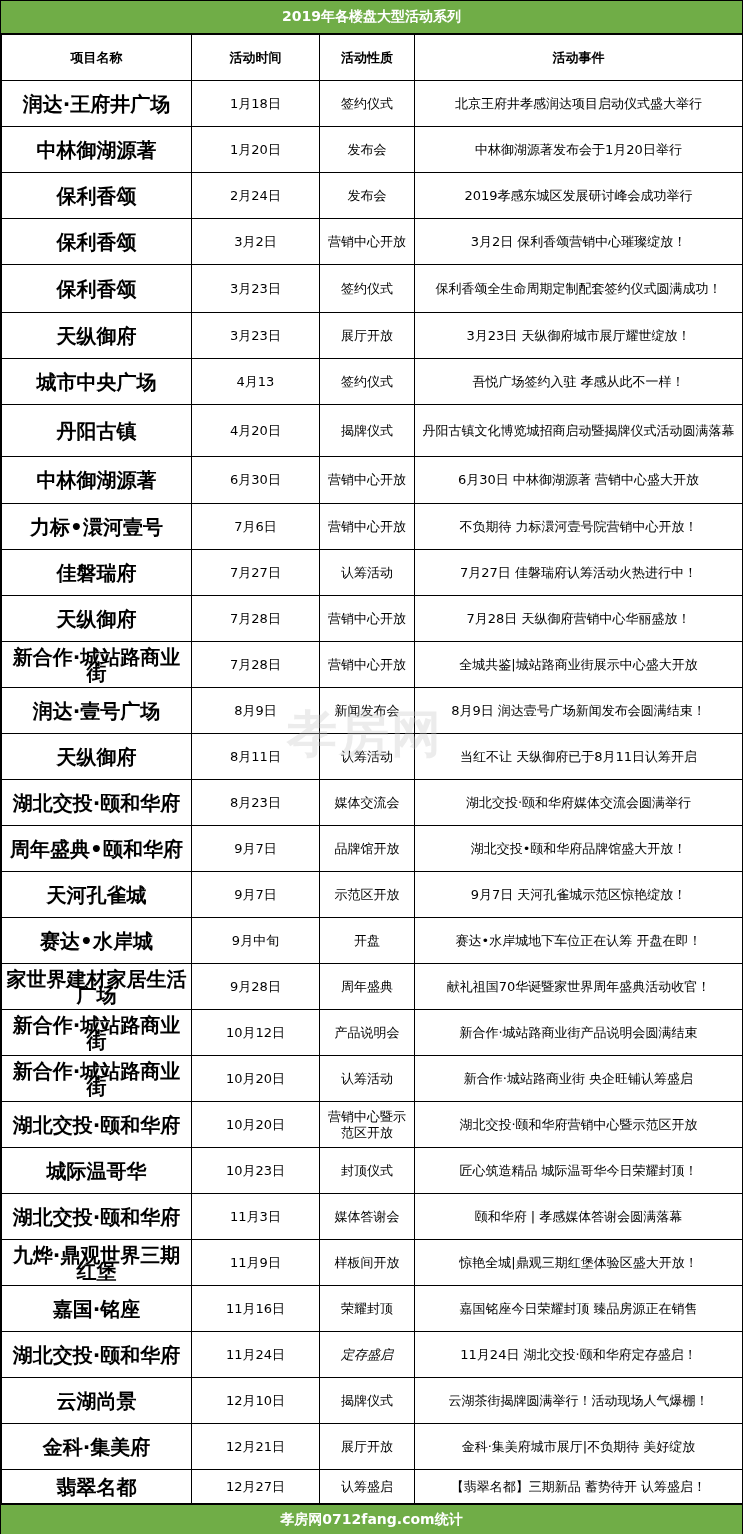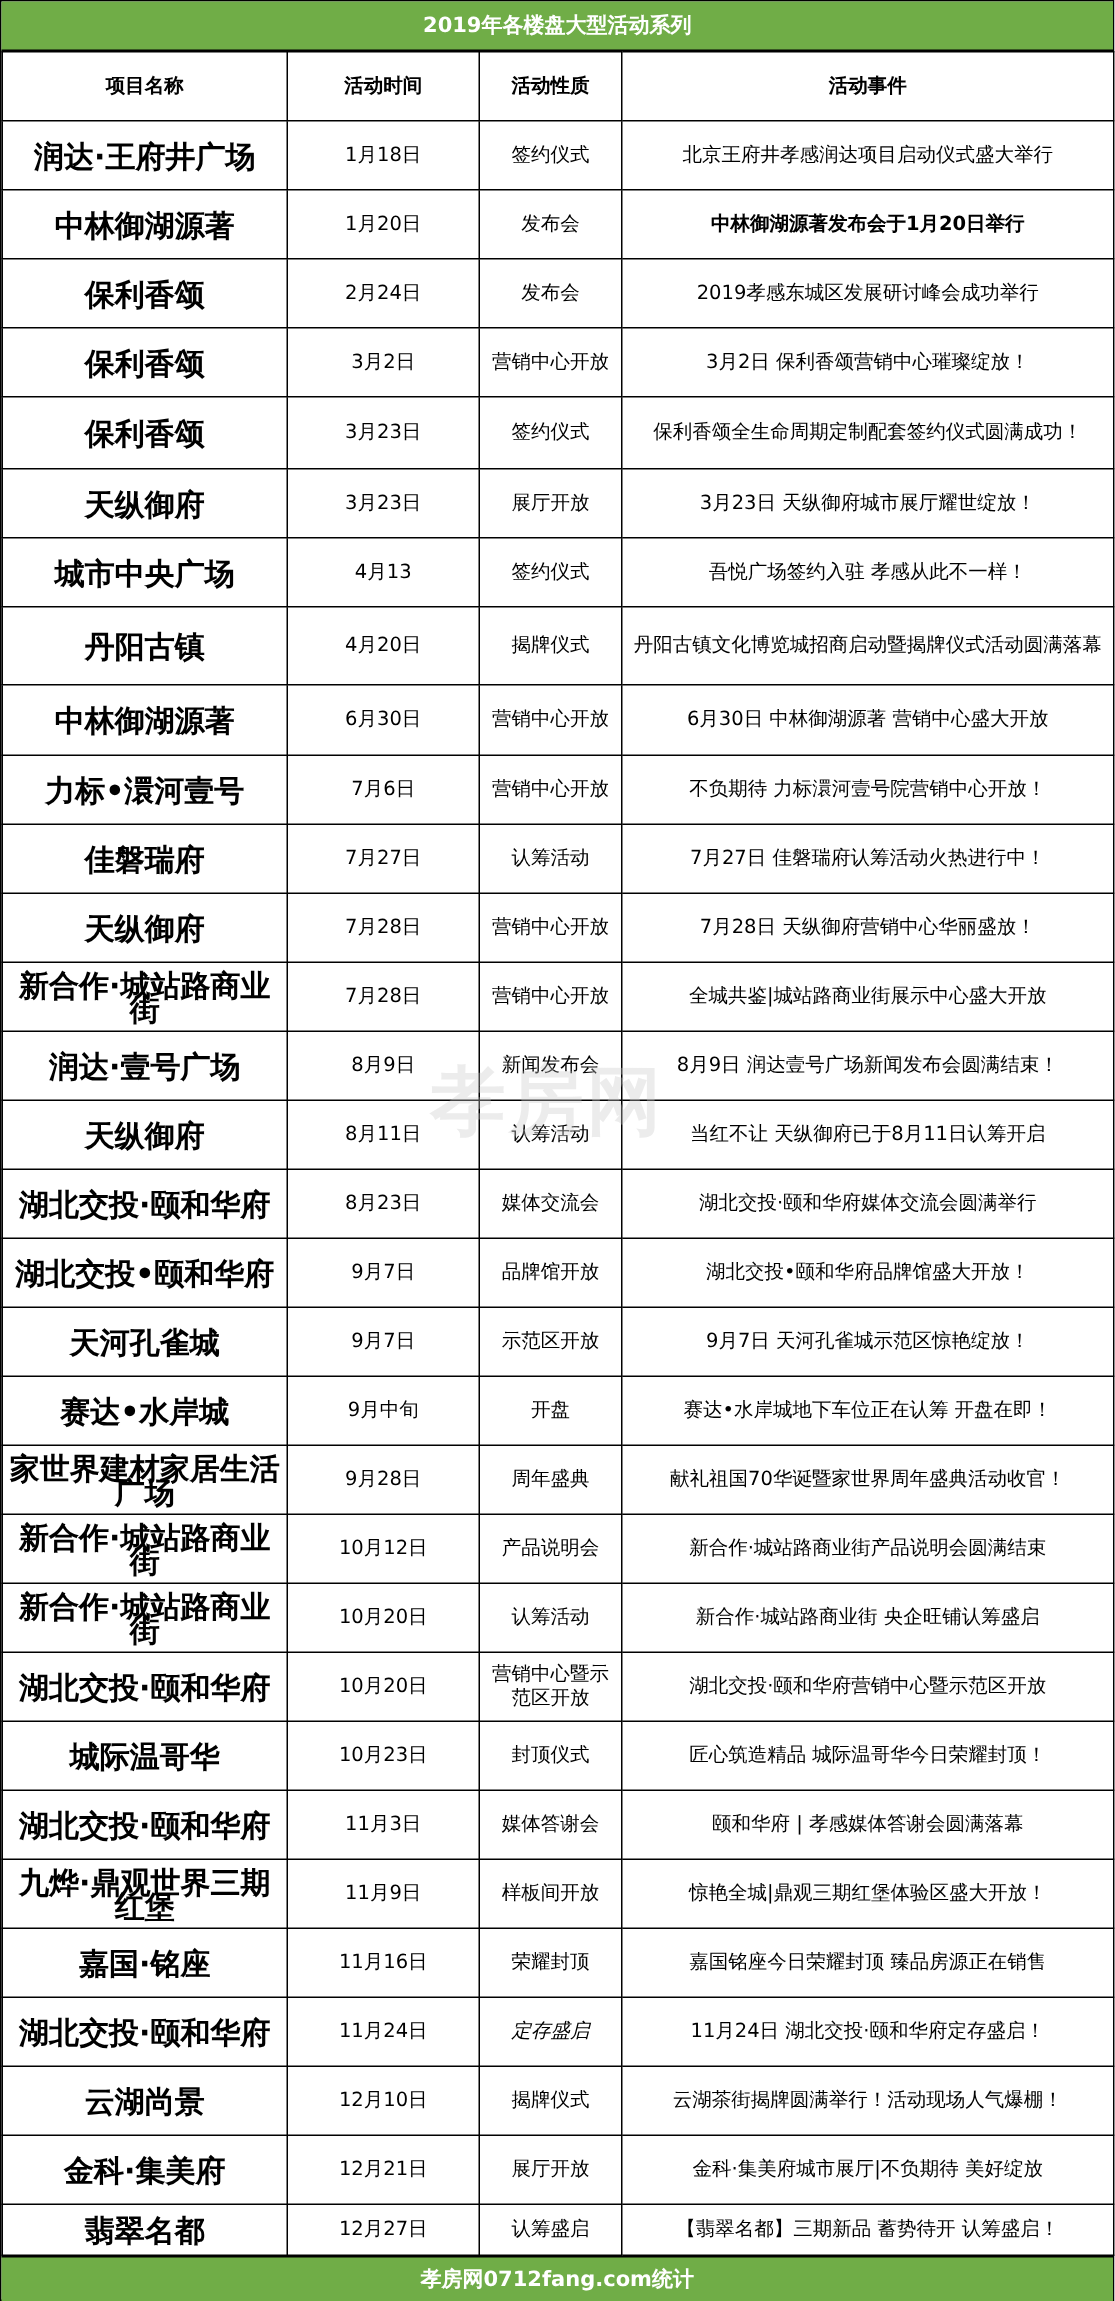--- a/index.html
+++ b/index.html
@@ -65,21 +65,21 @@
         <tr style="height: 46px;">
           <td class="name" style="height: 46px;">润达·王府井广场</td>
           <td class="date" style="height: 46px;">1月18日</td>
           <td class="type" style="height: 46px;">签约仪式</td>
           <td class="event" style="height: 46px;">北京王府井孝感润达项目启动仪式盛大举行</td>
         </tr>
         <tr style="height: 46px;">
           <td class="name" style="height: 46px;">中林御湖源著</td>
           <td class="date" style="height: 46px;">1月20日</td>
           <td class="type" style="height: 46px;">发布会</td>
-          <td class="event" style="height: 46px; font-weight: bold;">中林御湖源著发布会于1月20日举行</td>
+          <td class="event" style="height: 46px;">中林御湖源著发布会于1月20日举行</td>
         </tr>
         <tr style="height: 46px;">
           <td class="name" style="height: 46px;">保利香颂</td>
           <td class="date" style="height: 46px;">2月24日</td>
           <td class="type" style="height: 46px;">发布会</td>
           <td class="event" style="height: 46px;">2019孝感东城区发展研讨峰会成功举行</td>
         </tr>
         <tr style="height: 46px;">
           <td class="name" style="height: 46px;">保利香颂</td>
           <td class="date" style="height: 46px;">3月2日</td>
@@ -152,21 +152,21 @@
           <td class="type" style="height: 46px;">认筹活动</td>
           <td class="event" style="height: 46px;">当红不让 天纵御府已于8月11日认筹开启</td>
         </tr>
         <tr style="height: 46px;">
           <td class="name" style="height: 46px;">湖北交投·颐和华府</td>
           <td class="date" style="height: 46px;">8月23日</td>
           <td class="type" style="height: 46px;">媒体交流会</td>
           <td class="event" style="height: 46px;">湖北交投·颐和华府媒体交流会圆满举行</td>
         </tr>
         <tr style="height: 46px;">
-          <td class="name" style="height: 46px;">湖北交投•颐和华府</td>
+          <td class="name" style="height: 46px;">周年盛典•颐和华府</td>
           <td class="date" style="height: 46px;">9月7日</td>
           <td class="type" style="height: 46px;">品牌馆开放</td>
           <td class="event" style="height: 46px; margin-left: 28px;">湖北交投•颐和华府品牌馆盛大开放！</td>
         </tr>
         <tr style="height: 46px;">
           <td class="name" style="height: 46px;">天河孔雀城</td>
           <td class="date" style="height: 46px;">9月7日</td>
           <td class="type" style="height: 46px;">示范区开放</td>
           <td class="event" style="height: 46px;">9月7日 天河孔雀城示范区惊艳绽放！</td>
         </tr>

